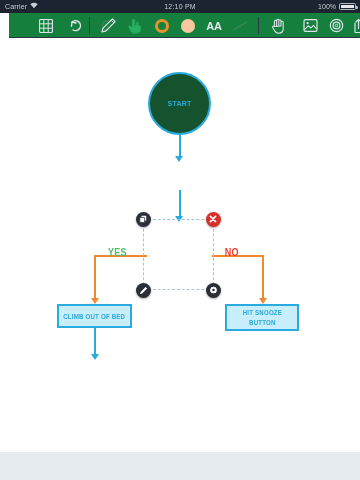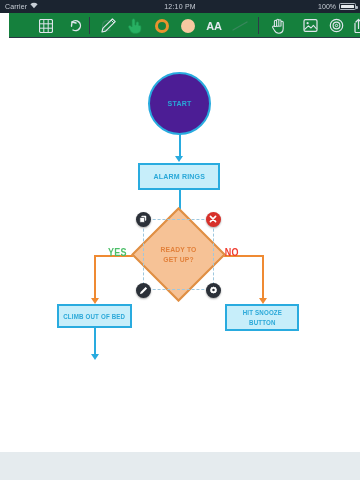--- a/index.html
+++ b/index.html
@@ -68,21 +68,21 @@
     background:#ffffff; overflow:hidden;
   }
   .footer-band {
     position:absolute; left:0; top:452px; width:360px; height:28px;
     background:#e5ebee;
   }
 
   
   .node { position:absolute; }
   .circ {
-    border:2px solid #29abdf; background:#4c1d95; border-radius:50%;
+    border:2px solid #29abdf; background:#14532d; border-radius:50%;
     display:flex; align-items:center; justify-content:center;
   }
   .rect {
     border:2px solid #29abdf; background:#c7eefa;
     display:flex; align-items:center; justify-content:center;
   }
   .node-label {
     color:#2aa8d8; font-size:8px; font-weight:bold;
     letter-spacing:.2px; text-align:center; line-height:9px;
     transform:scaleX(.88); font-family:"Liberation Sans", sans-serif;
@@ -264,31 +264,21 @@
     <div class="ln-o" style="left:262px;top:216.5px;width:2px;height:47px;"></div>
     <div class="arrow-dn-o" style="left:258.5px;top:260px;"></div>
 
     <div class="ln" style="left:94px;top:290px;width:2px;height:28px;"></div>
     <div class="arrow-dn" style="left:90.5px;top:316px;"></div>
 
     <div class="node circ" style="left:148px;top:34px;width:63px;height:63px;">
       <span class="node-label">START</span>
     </div>
 
-    <div class="node rect" style="left:138px;top:125px;width:82px;height:27px;">
-      <span class="node-label">ALARM RINGS</span>
-    </div>
-
-    <div class="diamond-wrap" style="left:145px;top:183px;width:67px;height:67px;">
-      <div class="diamond-shape"></div>
-      <div class="diamond-label">
-        <span>READY TO</span>
-        <span>GET UP?</span>
-      </div>
-    </div>
+
 
     <div class="sel-box" style="left:143px;top:181px;width:71px;height:71px;"></div>
 
     <div class="handle dark" style="left:135.5px;top:173.5px;">
       <span>
         <svg width="8" height="8" viewBox="0 0 8 8">
           <rect x="2.4" y="0.8" width="4.8" height="5" rx=".7" fill="#ffffff"></rect>
           <rect x="0.8" y="2.4" width="4.8" height="5" rx=".7" fill="#ffffff" stroke="#2b3038" stroke-width=".8"></rect>
         </svg>
       </span>

